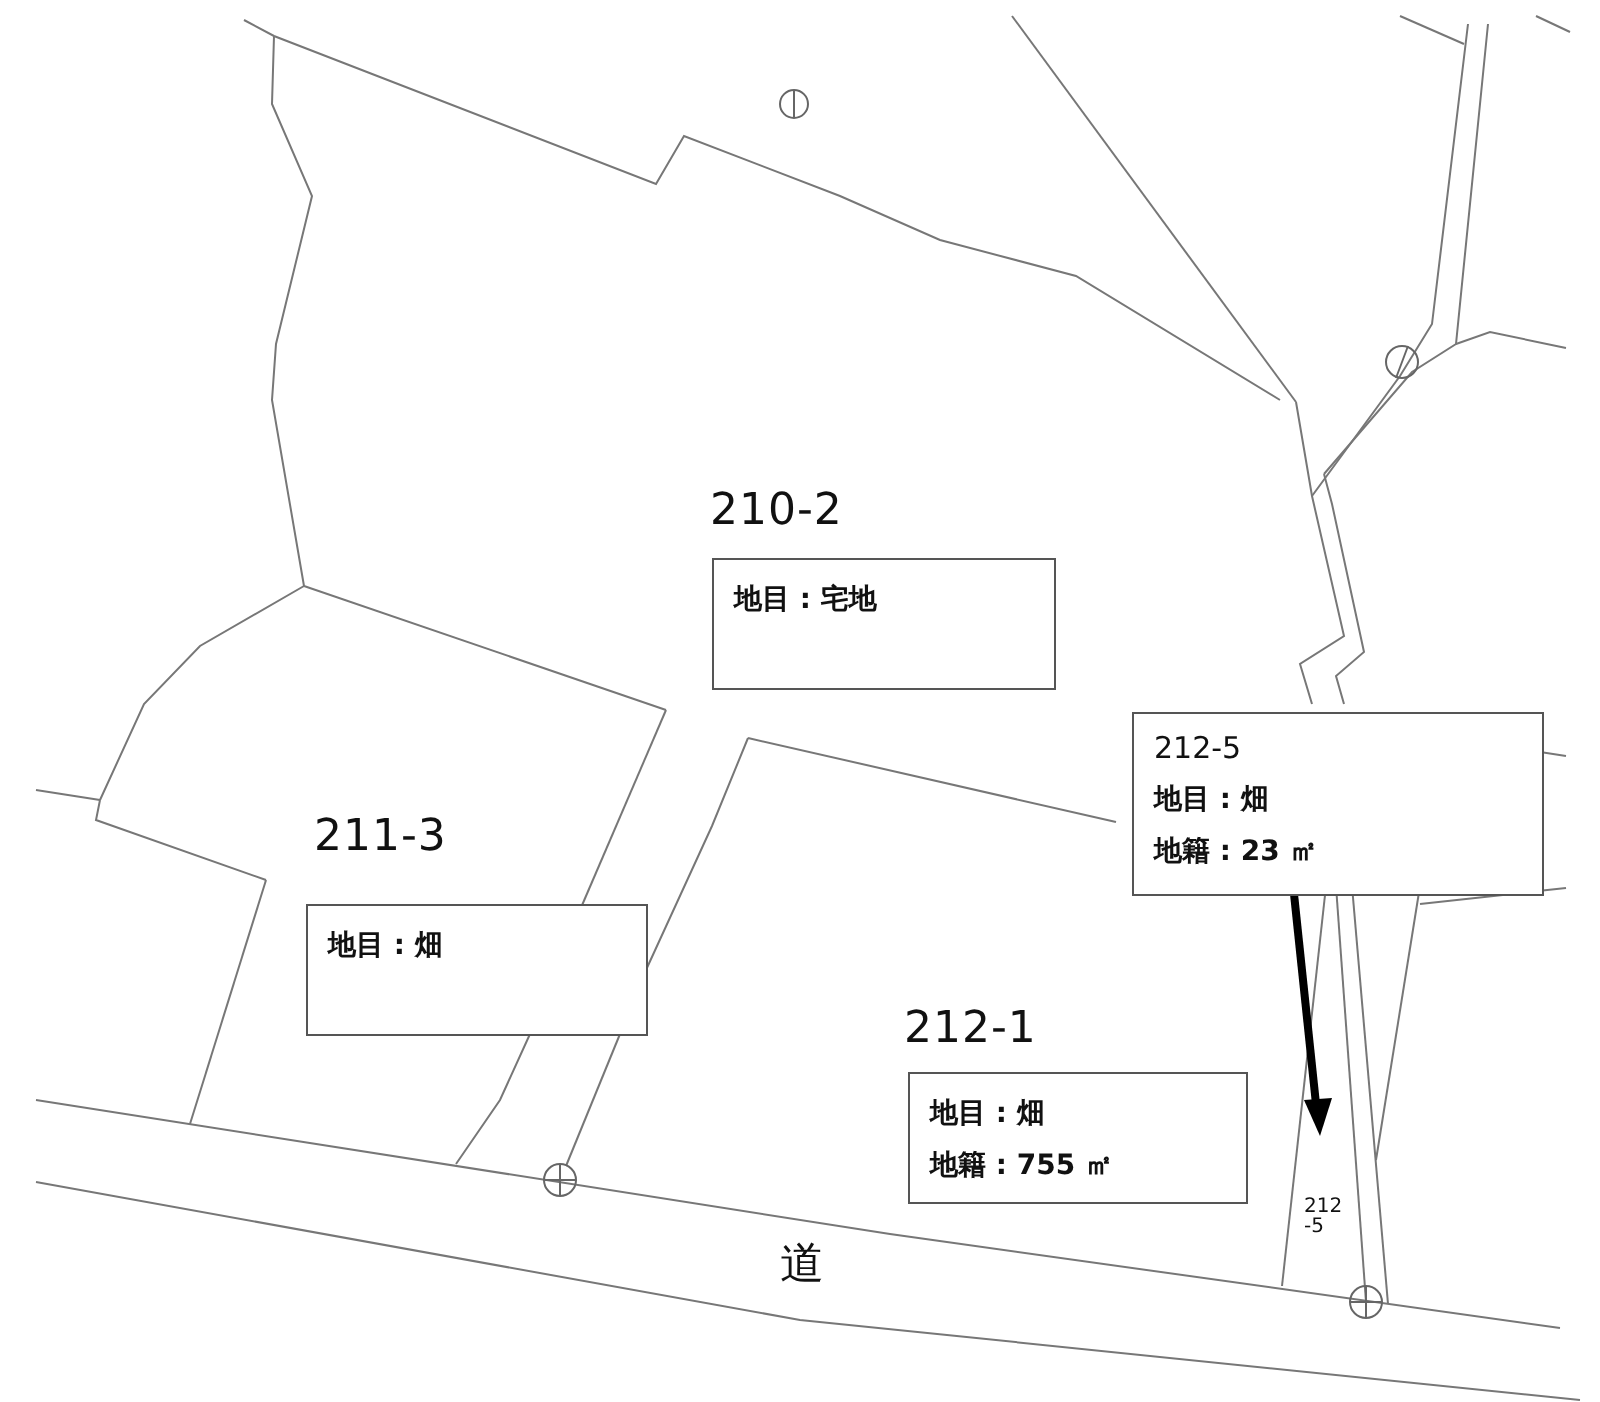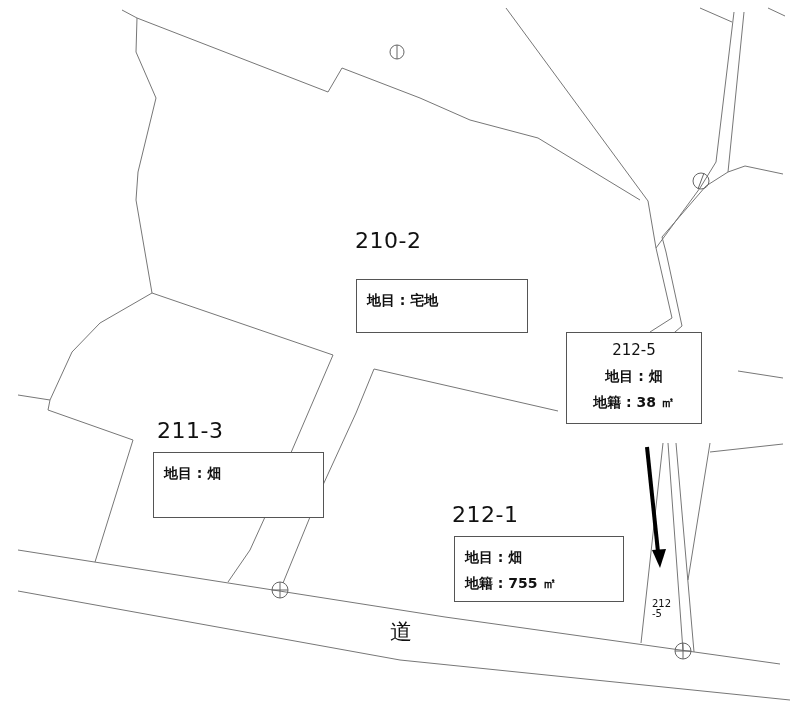--- a/index.html
+++ b/index.html
@@ -86,41 +86,41 @@
       <line x1="675" y1="651" x2="691" y2="651"></line>
     </g>
   </g>
 
   <g>
     <line x1="647" y1="447" x2="658" y2="552" stroke="#000" stroke-width="4"></line>
     <polygon points="652,550 666,549 660,568" fill="#000"></polygon>
   </g>
 </svg>
 
-<div class="lot-num" style="left:355px; top:228px;">210-2</div>
-<div class="lot-num" style="left:157px; top:418px;">211-3</div>
+<div class="lot-num" style="left:355px; top:243px;">210-2</div>
+<div class="lot-num" style="left:157px; top:406px;">211-3</div>
 <div class="lot-num" style="left:452px; top:502px;">212-1</div>
 
-<div class="info-box" style="left:356px; top:279px; width:172px; height:54px;">
+<div class="info-box" style="left:356px; top:279px; width:172px; height:66px;">
   <div class="row">地目 : 宅地</div>
 </div>
 
 <div class="info-box" style="left:153px; top:452px; width:171px; height:66px;">
   <div class="row">地目 : 畑</div>
 </div>
 
 <div class="info-box" style="left:454px; top:536px; width:170px; height:66px;">
   <div class="row">地目 : 畑</div>
   <div class="row">地籍 : 755 ㎡</div>
 </div>
 
-<div class="info-box" style="left:566px; top:332px; width:136px; height:92px; padding-top:4px;text-align:center;">
+<div class="info-box" style="left:566px; top:356px; width:206px; height:92px; padding-top:4px;">
   <div class="row lot-inline">212-5</div>
   <div class="row">地目 : 畑</div>
-  <div class="row">地籍 : 38 ㎡</div>
+  <div class="row">地籍 : 23 ㎡</div>
 </div>
 
 <div class="small-label" style="left:652px; top:586px;">
   <div>212</div>
   <div>-5</div>
 </div>
 
 <div class="road-label" style="left:390px; top:617px;">道</div>
 
 </body></html>

